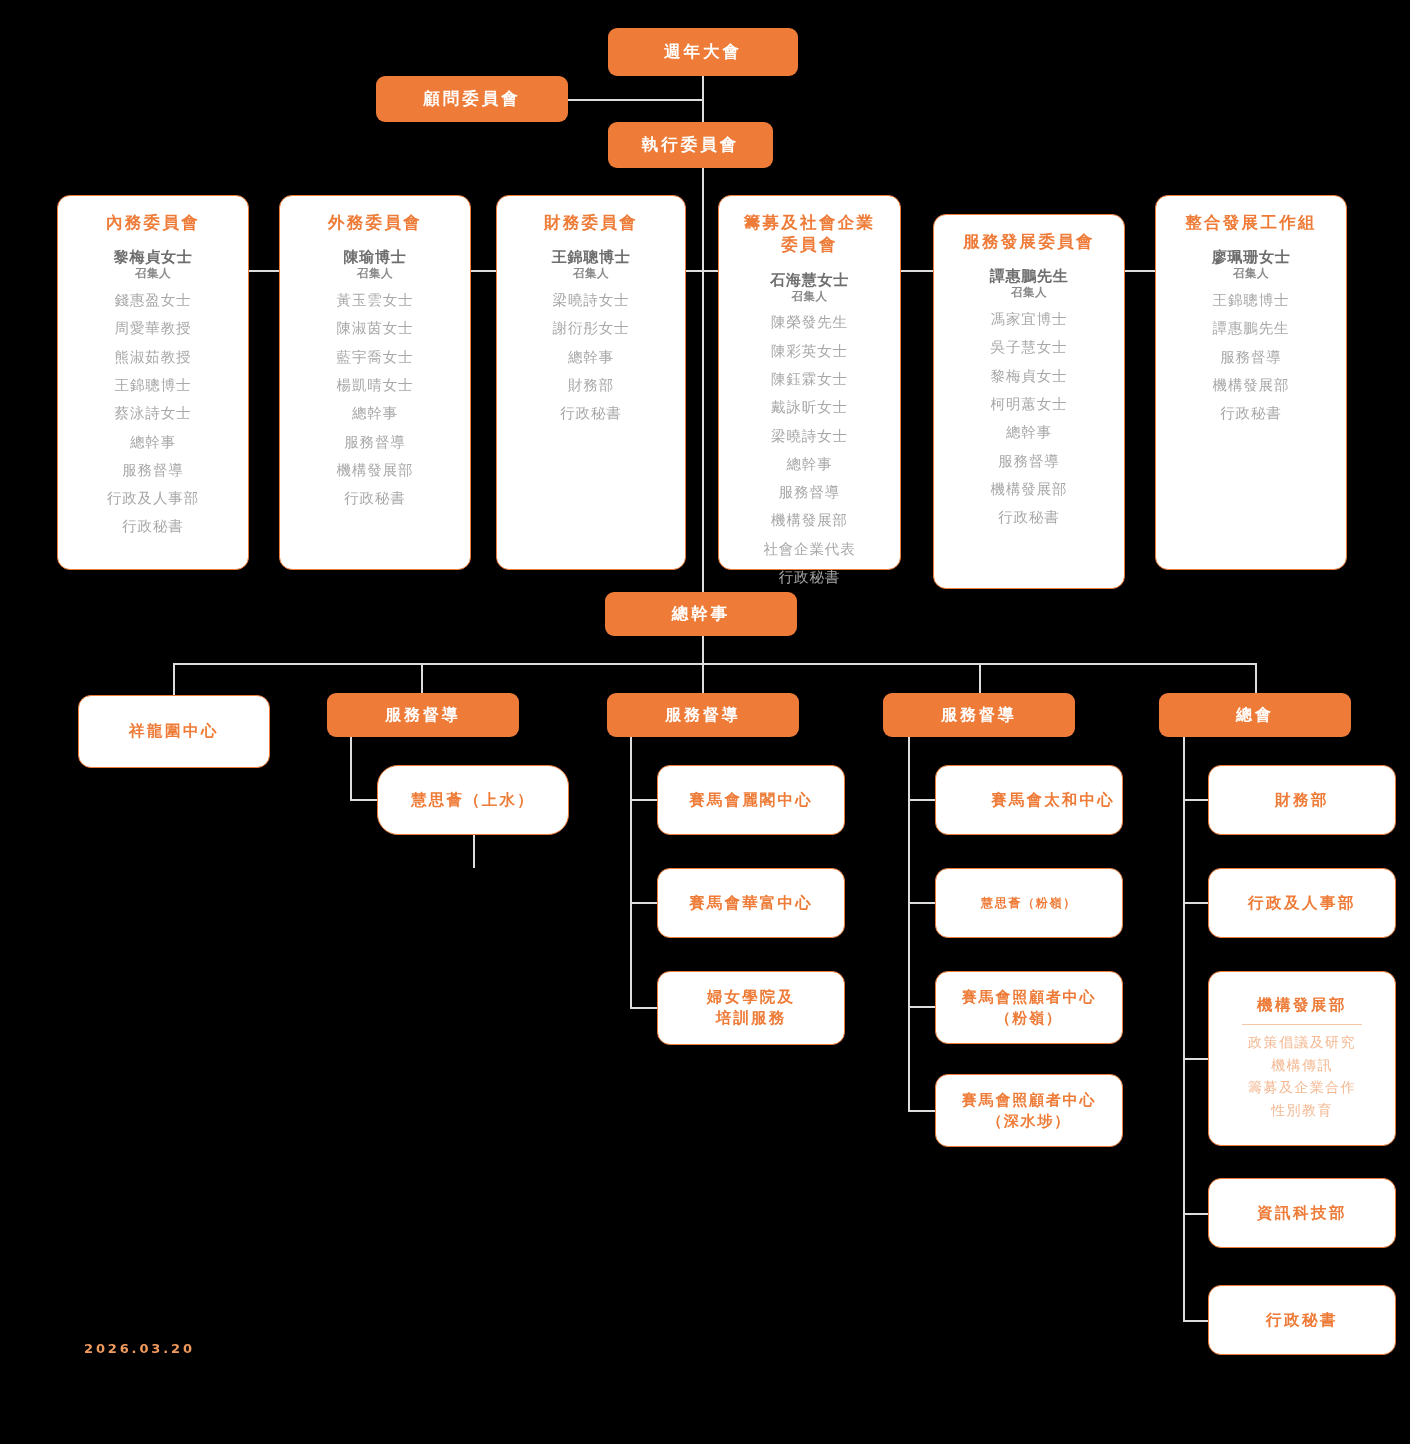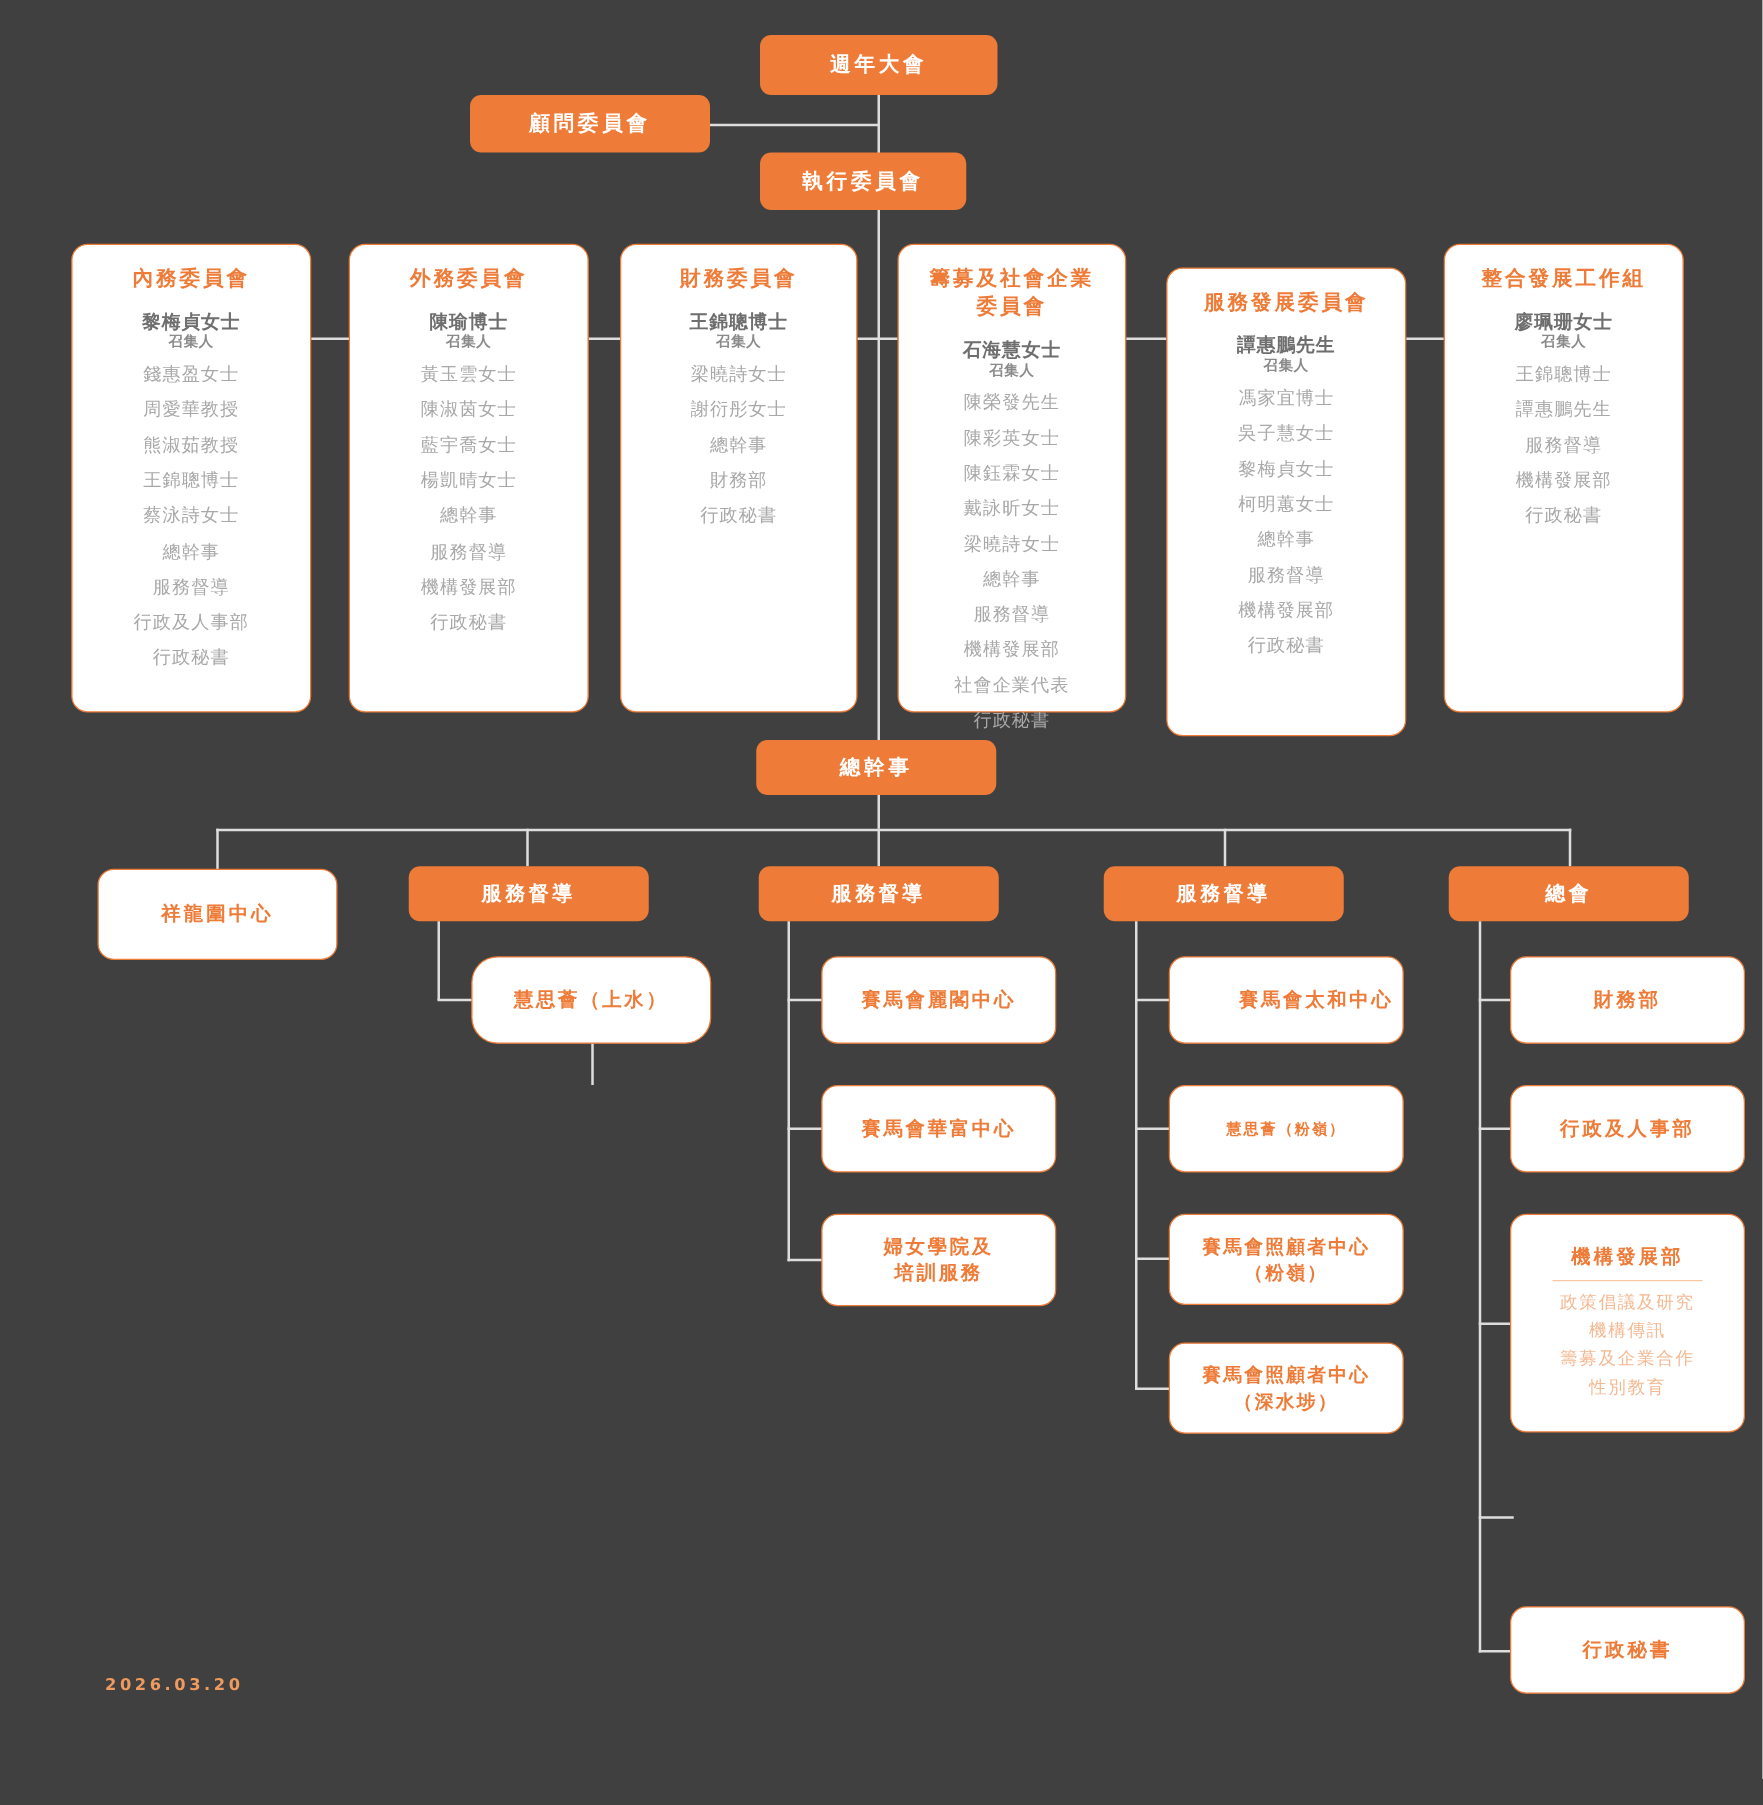--- a/index.html
+++ b/index.html
@@ -4,21 +4,21 @@
 <style>
   html,body{margin:0;padding:0;background:#fff;}
   body{
     font-family:"DejaVu Sans","Liberation Sans",sans-serif;
     -webkit-font-smoothing:antialiased;
   }
   #chart{
     position:relative;
     width:1410px;
     height:1444px;
-    background:#404040;
+    background:#000000;
     overflow:hidden;
   }
 
   
   .line{position:absolute;background:#DDDDDD;}
   .line.h{height:2px;}
   .line.v{width:2px;}
 
   
   .node{
@@ -321,20 +321,23 @@
 
   <div class="node outline" style="left:1208px;top:971px;width:188px;height:175px;">
     <div class="dept-title">機構發展部</div>
     <div class="dept-divider"></div>
     <div class="dept-sub">政策倡議及研究
 機構傳訊
 籌募及企業合作
 性別教育</div>
   </div>
 
+  <div class="node outline" style="left:1208px;top:1178px;width:188px;height:70px;font-size:15.5px;letter-spacing:.16em;">
+    <span class="node-label">資訊科技部</span>
+  </div>
 
   <div class="node outline" style="left:1208px;top:1285px;width:188px;height:70px;font-size:15.5px;letter-spacing:.16em;">
     <span class="node-label">行政秘書</span>
   </div>
 
   <div class="datestamp" style="left:84px;top:1341px;">2026.03.20</div>
 
 </div>
 
 </body></html>

